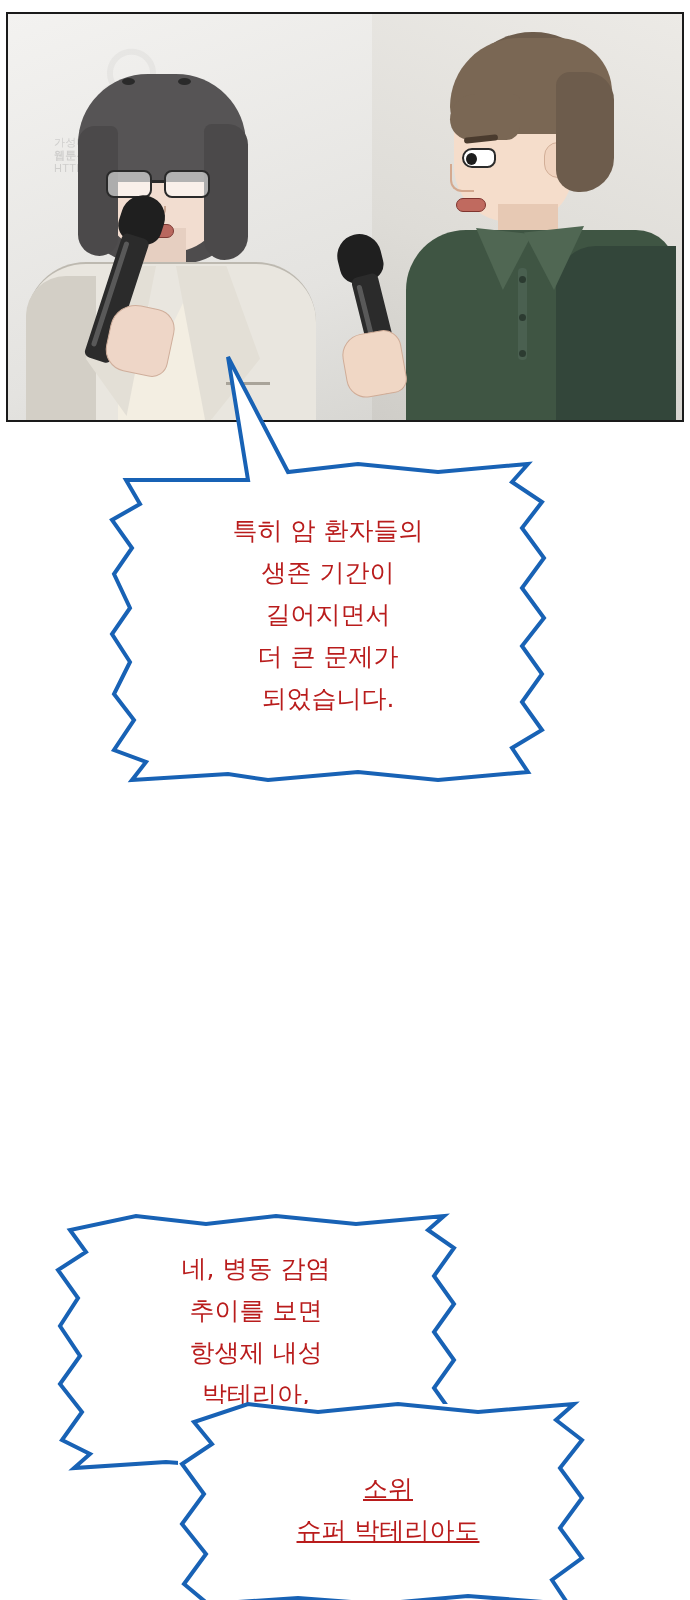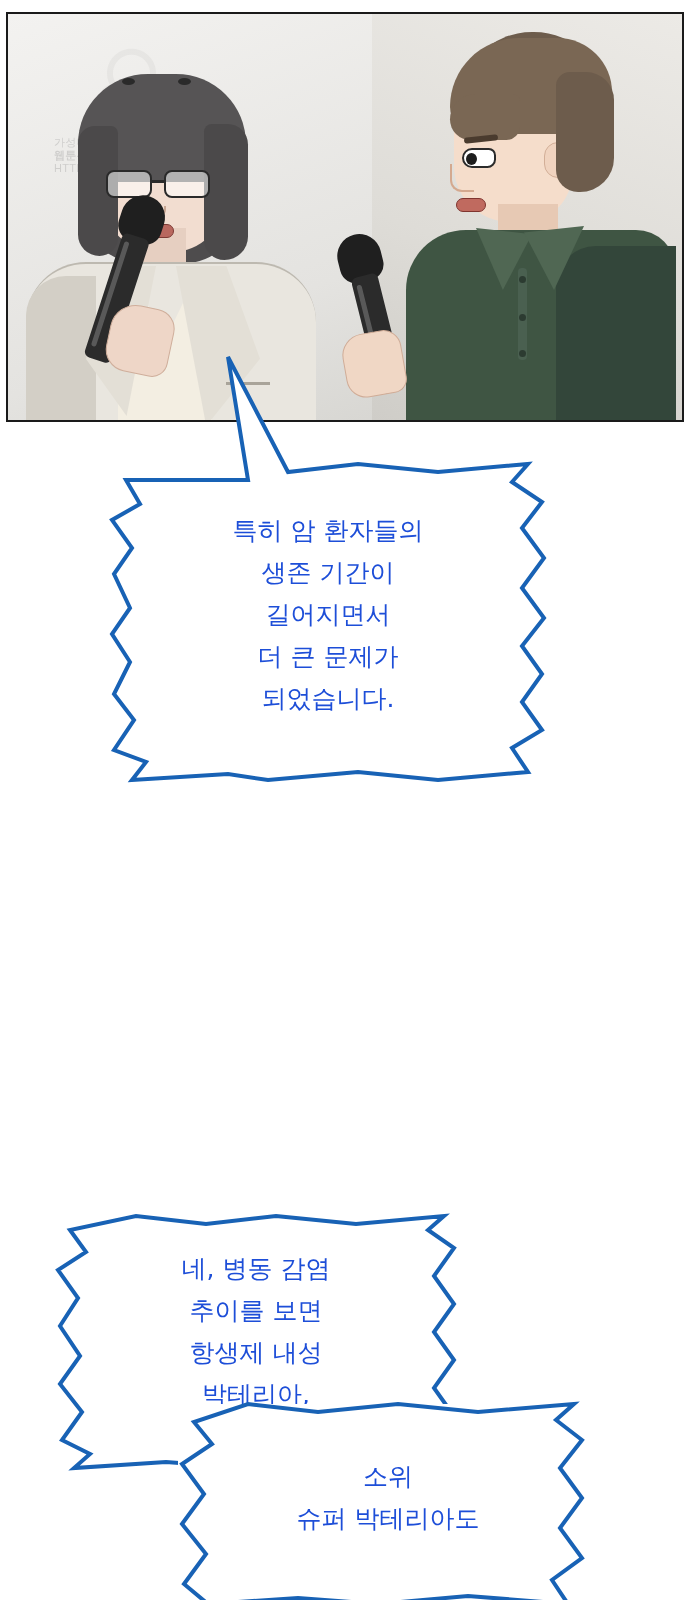--- a/index.html
+++ b/index.html
@@ -443,21 +443,21 @@
   
   .bubble {
     position: absolute;
     box-sizing: border-box;
     background: #ffffff;
   }
   .bubble .btext {
     position: absolute;
     left: 0; right: 0;
     text-align: center;
-    color: #1d4ed8;
+    color: #b91c1c;
     font-size: 25px;
     line-height: 42px;
     white-space: pre-line;
     font-family: "DejaVu Sans", "Liberation Sans", sans-serif;
   }
   .jag {
     position: absolute;
     left: 0; top: 0;
     width: 100%;
     height: 100%;
@@ -482,21 +482,22 @@
   #bubble2 .btext {
     top: 32px;
   }
   #bubble3 {
     left: 178px;
     top: 1404px;
     width: 420px;
     height: 200px;
   }
   #bubble3 .btext {
-    top: 52px;
+    top: 64px;
+    text-decoration: underline;
   }
 </style>
 </head>
 <body>
 
 <div id="page">
 
   <div class="panel">
     <div class="panel-bg-left"></div>
     <div class="panel-bg-right"></div>

